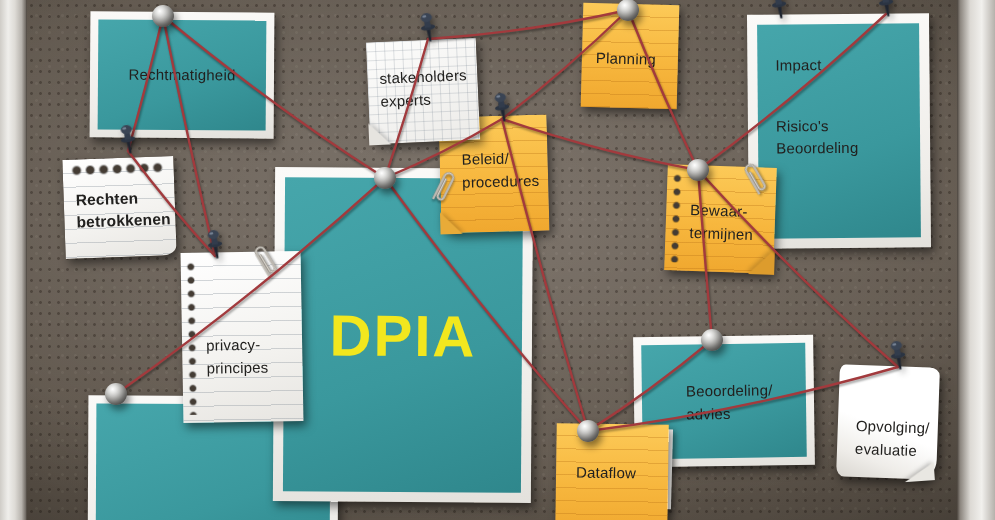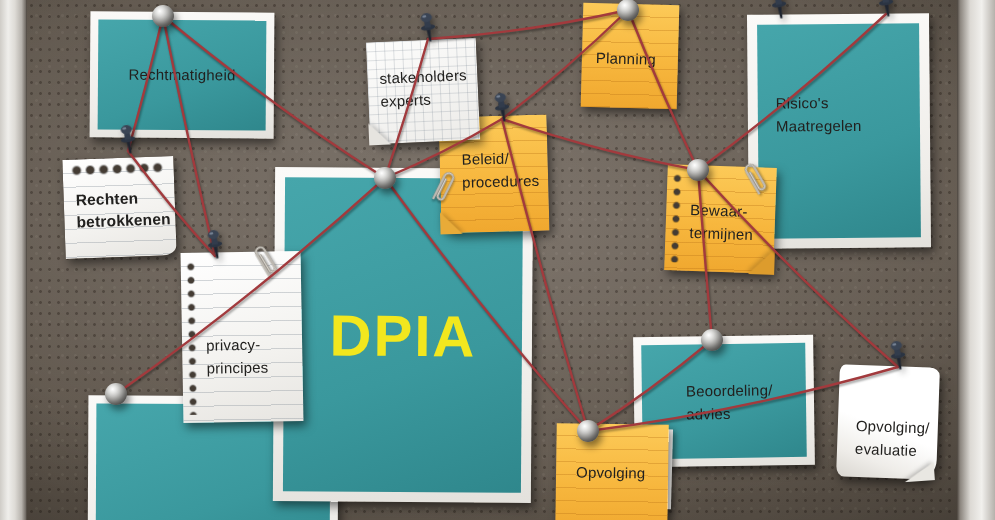--- a/index.html
+++ b/index.html
@@ -132,22 +132,23 @@
   </div>
 
   <div class="note framed" id="n-dpia">
     <div class="teal-fill">
       <span class="dpia-text">DPIA</span>
     </div>
   </div>
 
   <div class="note framed" id="n-impact">
     <div class="teal-fill">
+      <span class="lbl">Impact</span>
       <span class="lbl gap">Risico's</span>
-      <span class="lbl">Maatregelen</span>
+      <span class="lbl">Beoordeling</span>
     </div>
   </div>
 
   <div class="note framed" id="n-rechtmatigheid">
     <div class="teal-fill">
       <span class="lbl">Rechtmatigheid</span>
     </div>
   </div>
 
   <div class="note framed" id="n-beoordeling">
@@ -176,21 +177,21 @@
     <span class="lbl">Bewaar-</span>
     <span class="lbl">termijnen</span>
     <svg class="clip" style="right:10px;top:-6px;transform:rotate(-32deg);" width="22" height="36" viewBox="0 0 22 36">
       <path d="M7,33 L7,7 a4.5,4.5 0 0 1 9,0 L16,27 a3.2,3.2 0 0 1 -6.4,0 L9.6,9" fill="none" stroke="#9b968e" stroke-width="2.6"></path>
       <path d="M7,33 L7,7 a4.5,4.5 0 0 1 9,0 L16,27 a3.2,3.2 0 0 1 -6.4,0 L9.6,9" fill="none" stroke="#d8d4cc" stroke-width="1.1"></path>
     </svg>
     <span class="fold-br"></span>
   </div>
 
   <div class="note sticky" id="n-dataflow">
-    <span class="lbl">Opvolging</span>
+    <span class="lbl">Dataflow</span>
   </div>
   <div id="backing-dataflow"></div>
 
   <div class="note lined-white" id="n-rechten">
     <div class="holes-top"></div>
     <span class="lbl">Rechten</span>
     <span class="lbl">betrokkenen</span>
   </div>
 
   <div class="note graph" id="n-stakeholders">

